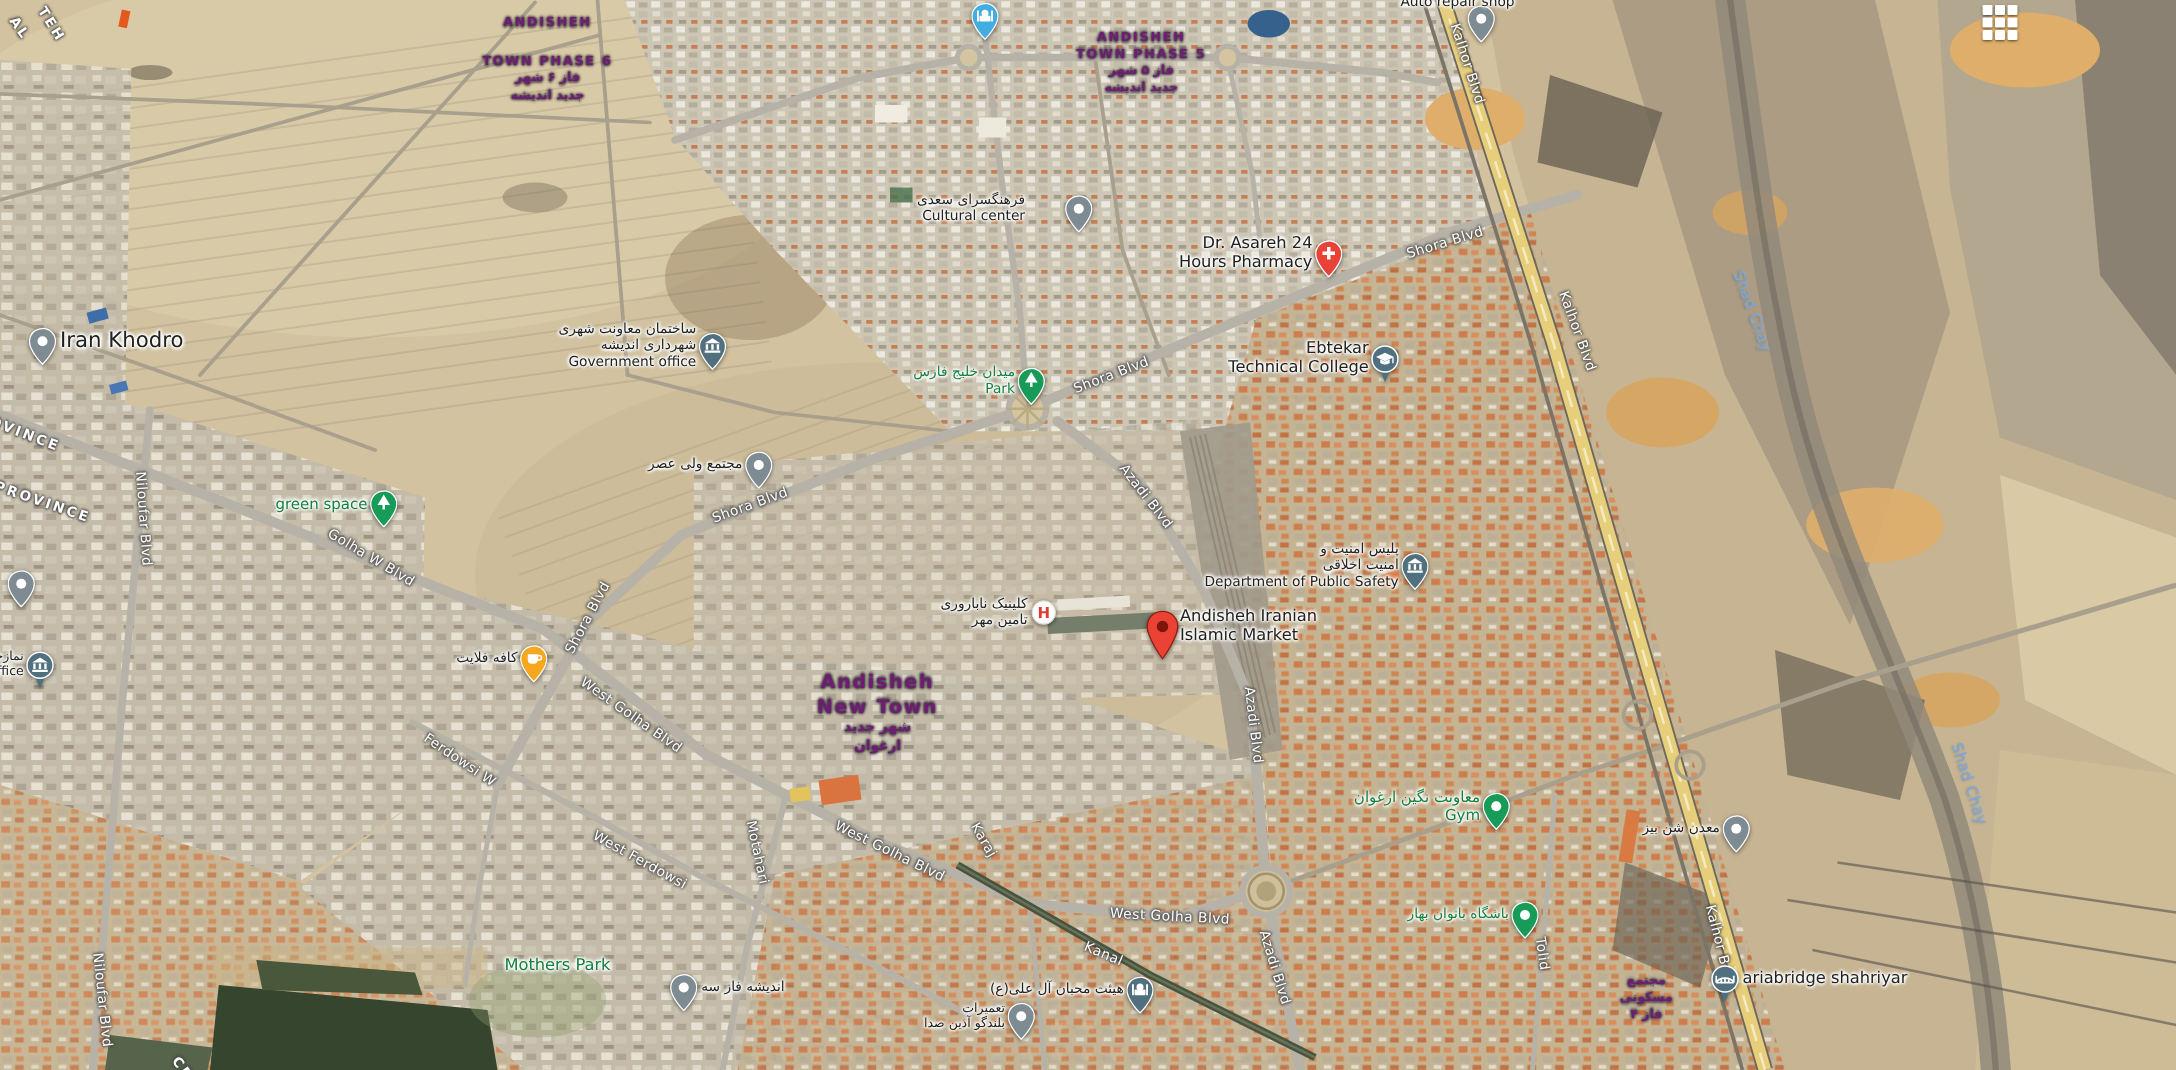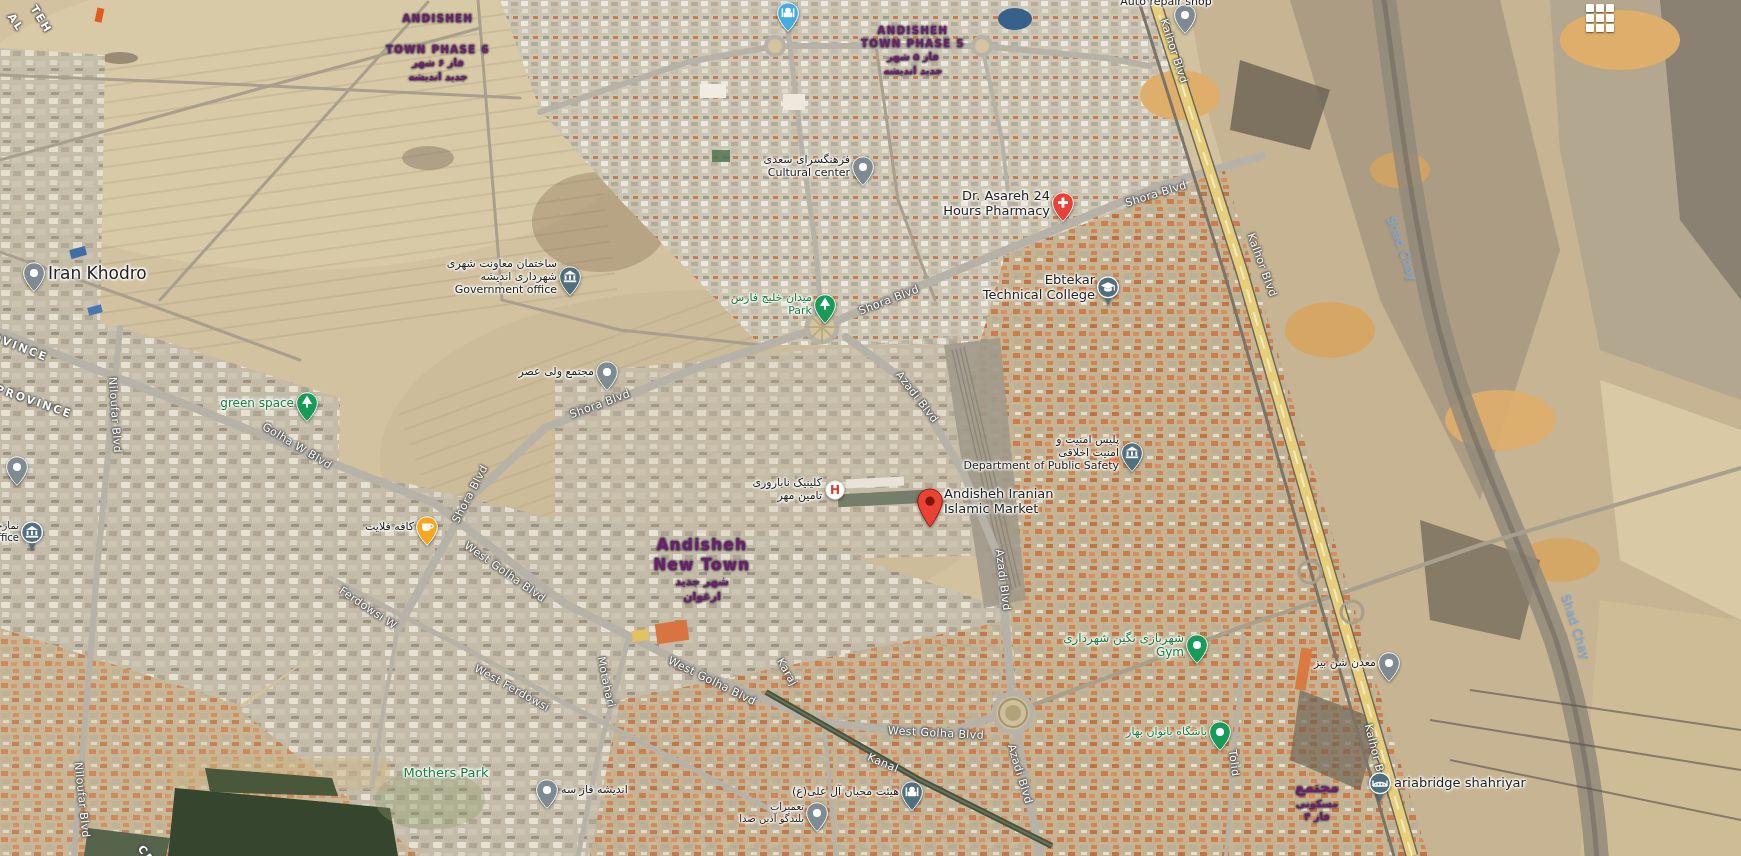--- a/index.html
+++ b/index.html
@@ -216,21 +216,21 @@
         <span class="al-fa" style="font-size: 10px;">فاز ۵ شهر</span>
         <span class="al-fa" style="font-size: 10px;">جدید اندیشه</span>
       </div>
       <div class="area-label" style="left: 702px; top: 536px;">
         <span class="al-en" style="font-size: 15px;">Andisheh</span>
         <span class="al-en" style="font-size: 15px;">New Town</span>
         <span class="al-fa" style="font-size: 11px;">شهر جدید</span>
         <span class="al-fa" style="font-size: 11px;">ارغوان</span>
       </div>
       <div class="area-label" style="left: 1317px; top: 778px;">
-        <span class="al-fa" style="font-size: 14px; text-align: center;">مجتمع</span>
+        <span class="al-fa" style="font-size: 10px; text-align: center;">مجتمع</span>
         <span class="al-fa" style="font-size: 10px;">مسکونی</span>
         <span class="al-fa" style="font-size: 10px;">فاز ۴</span>
       </div>
       <div class="pin" style="left: 23px; top: 262px;"><svg width="22" height="30" viewBox="0 0 22 30">
           <path d="M11 .8C5.1 .8 .6 5.3 .6 11.2 .6 19 11 29.4 11 29.4s10.4-10.4 10.4-18.2C21.4 5.3 16.9 .8 11 .8z" fill="#7e8b92" stroke="#ffffff" stroke-width="1"></path>
           <circle cx="11" cy="11" r="4" fill="#fff"></circle>
         </svg></div>
       <div class="poi-label dark" style="left: 48px; top: 273px; transform: translate(0px, -50%); text-align: left; align-items: flex-start;">
         <span class="pl-line" style="font-size: 17px;">Iran Khodro</span>
       </div>
@@ -247,21 +247,21 @@
           <path d="M11 .8C5.1 .8 .6 5.3 .6 11.2 .6 19 11 29.4 11 29.4s10.4-10.4 10.4-18.2C21.4 5.3 16.9 .8 11 .8z" fill="#7e8b92" stroke="#ffffff" stroke-width="1"></path>
           <circle cx="11" cy="11" r="4" fill="#fff"></circle>
         </svg></div>
       <div class="poi-label dark" style="left: 1166px; top: 2px; transform: translate(-50%, -50%); text-align: center; align-items: center;">
         <span class="pl-line" style="font-size: 11px;">Auto repair shop</span>
       </div>
       <div class="pin" style="left: 852px; top: 156px;"><svg width="22" height="30" viewBox="0 0 22 30">
           <path d="M11 .8C5.1 .8 .6 5.3 .6 11.2 .6 19 11 29.4 11 29.4s10.4-10.4 10.4-18.2C21.4 5.3 16.9 .8 11 .8z" fill="#7e8b92" stroke="#ffffff" stroke-width="1"></path>
           <circle cx="11" cy="11" r="4" fill="#fff"></circle>
         </svg></div>
-      <div class="poi-label dark" style="left: 850px; top: 167px; transform: translate(-100%, -50%); text-align: right; align-items: flex-end;">
+      <div class="poi-label dark" style="left: 820px; top: 167px; transform: translate(-100%, -50%); text-align: right; align-items: flex-end;">
         <span class="pl-line fa" style="font-size: 11px;">فرهنگسرای سعدی</span>
         <span class="pl-line" style="font-size: 11px;">Cultural center</span>
       </div>
       <div class="pin" style="left: 559px; top: 266px;"><svg width="22" height="30" viewBox="0 0 22 30">
           <path d="M11 .8C5.1 .8 .6 5.3 .6 11.2 .6 19 11 29.4 11 29.4s10.4-10.4 10.4-18.2C21.4 5.3 16.9 .8 11 .8z" fill="#50707f" stroke="#ffffff" stroke-width="1"></path>
           <g fill="#fff">
             <polygon points="11,4.6 4.8,8.6 17.2,8.6"></polygon>
             <rect x="5.6" y="9.4" width="1.9" height="4.4"></rect>
             <rect x="10" y="9.4" width="1.9" height="4.4"></rect>
             <rect x="14.4" y="9.4" width="1.9" height="4.4"></rect>
@@ -383,21 +383,21 @@
         </svg></div>
       <div class="poi-label dark" style="left: 19px; top: 532px; transform: translate(-100%, -50%); text-align: right; align-items: flex-end;">
         <span class="pl-line fa" style="font-size: 10px;">نمازخانه</span>
         <span class="pl-line" style="font-size: 10px;">ffice</span>
       </div>
       <div class="pin" style="left: 1186px; top: 634px;"><svg width="22" height="30" viewBox="0 0 22 30">
           <path d="M11 .8C5.1 .8 .6 5.3 .6 11.2 .6 19 11 29.4 11 29.4s10.4-10.4 10.4-18.2C21.4 5.3 16.9 .8 11 .8z" fill="#169b58" stroke="#ffffff" stroke-width="1"></path>
           <circle cx="11" cy="11" r="4" fill="#fff"></circle>
         </svg></div>
       <div class="poi-label green" style="left: 1184px; top: 645px; transform: translate(-100%, -50%); text-align: right; align-items: flex-end;">
-        <span class="pl-line fa" style="font-size: 12px;">شهربازی نگین شهرداری</span>
+        <span class="pl-line fa" style="font-size: 12px;">معاونت نگین ارغوان</span>
         <span class="pl-line" style="font-size: 12px;">Gym</span>
       </div>
       <div class="pin" style="left: 1209px; top: 721px;"><svg width="22" height="30" viewBox="0 0 22 30">
           <path d="M11 .8C5.1 .8 .6 5.3 .6 11.2 .6 19 11 29.4 11 29.4s10.4-10.4 10.4-18.2C21.4 5.3 16.9 .8 11 .8z" fill="#169b58" stroke="#ffffff" stroke-width="1"></path>
           <circle cx="11" cy="11" r="4" fill="#fff"></circle>
         </svg></div>
       <div class="poi-label green" style="left: 1207px; top: 732px; transform: translate(-100%, -50%); text-align: right; align-items: flex-end;">
         <span class="pl-line fa" style="font-size: 11px;">باشگاه بانوان بهار</span>
       </div>
       <div class="pin" style="left: 536px; top: 779px;"><svg width="22" height="30" viewBox="0 0 22 30">

